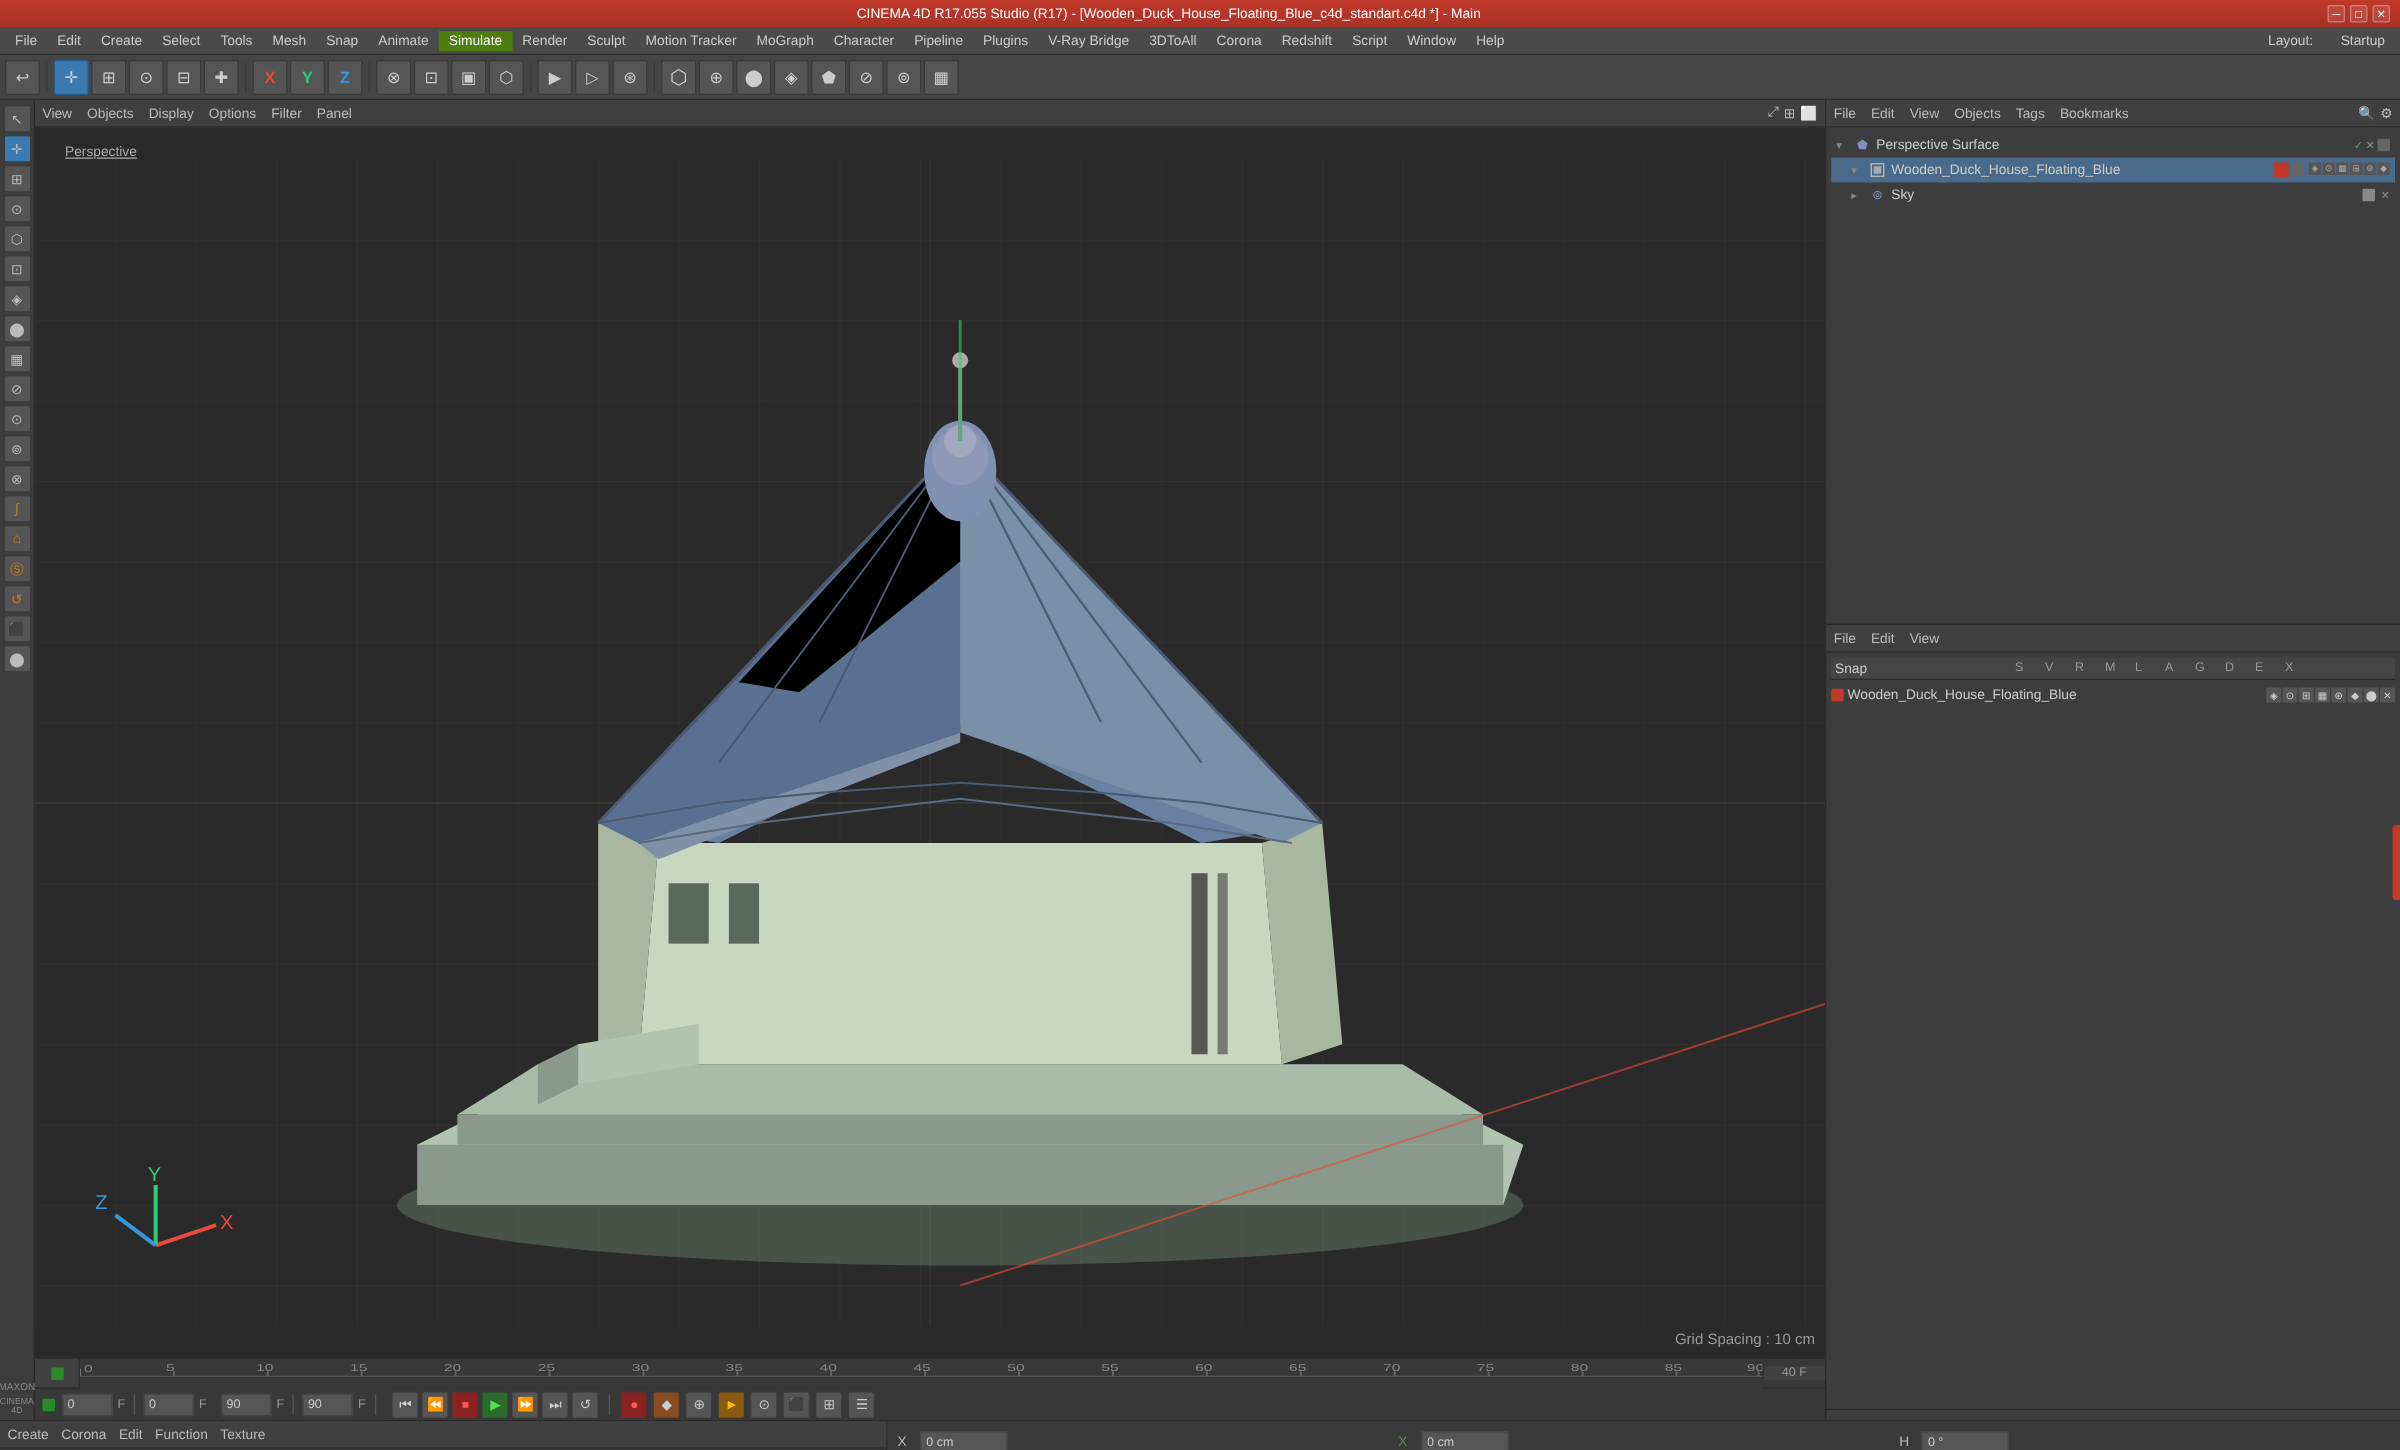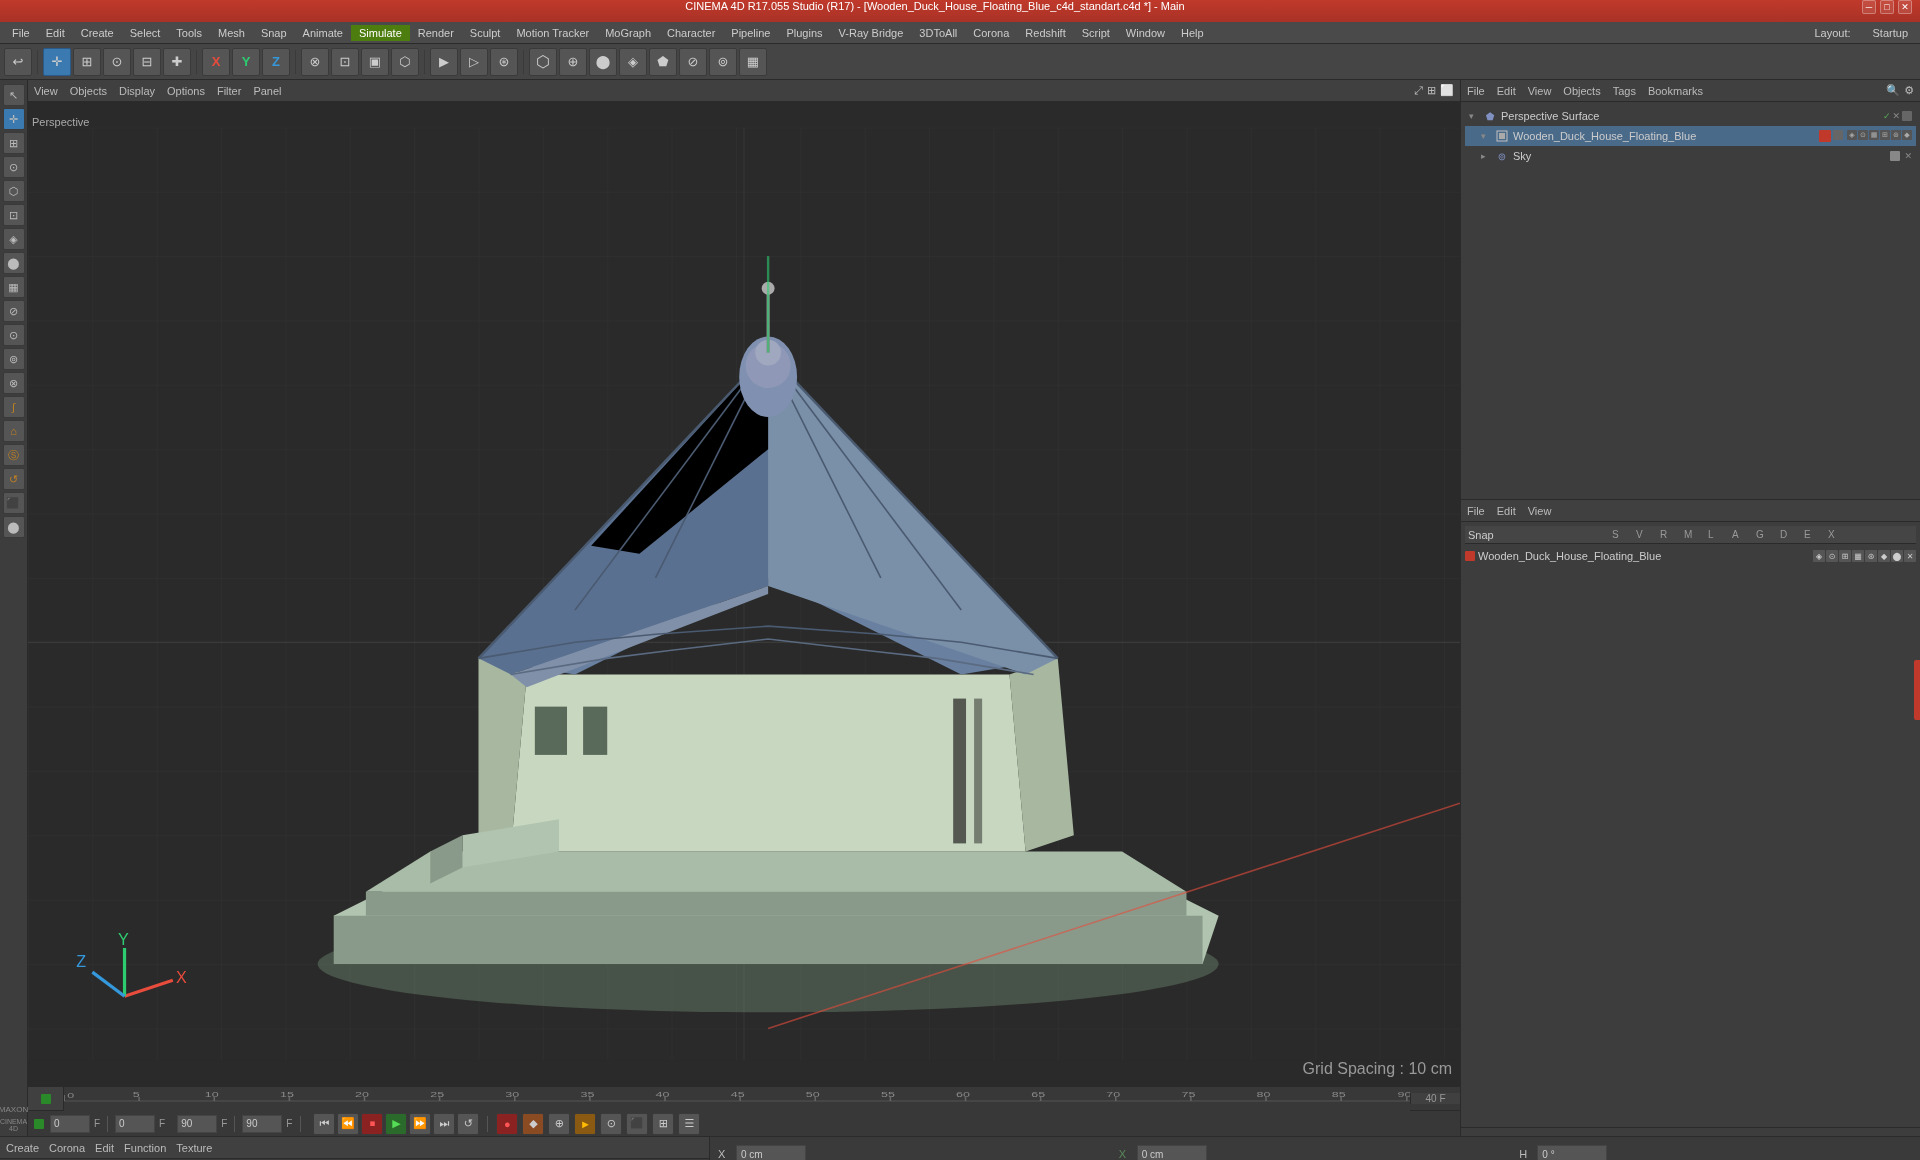--- a/index.html
+++ b/index.html
@@ -12,21 +12,21 @@
       color: #ccc;
       overflow: hidden;
       user-select: none;
     }
 
     
     #title-bar {
       height: 22px;
       background: linear-gradient(to bottom, #c0392b, #a93226);
       display: flex;
-      align-items: flex-start;
+      align-items: center;
       padding: 0 8px;
       color: white;
       font-size: 11px;
     }
     #title-bar .title-text { flex: 1; text-align: center; }
     #title-bar .win-controls { display: flex; gap: 4px; }
     #title-bar .win-btn {
       width: 14px; height: 14px;
       border-radius: 2px;
       border: 1px solid rgba(255,255,255,0.3);
@@ -129,29 +129,30 @@
       cursor: pointer;
     }
     #viewport-canvas {
       flex: 1;
       position: relative;
       background: #2a2a2a;
       overflow: hidden;
     }
     #perspective-label {
       position: absolute;
-      top: 14px; left: 4px;
+      top: 14px; left: 24px;
       color: #aaa;
       font-size: 11px;
+      text-decoration: underline;
     }
     #grid-spacing-label {
       position: absolute;
       bottom: 8px; right: 8px;
       color: #999;
-      font-size: 16px;
+      font-size: 12px;
     }
 
     
     #scene-svg {
       width: 100%;
       height: 100%;
     }
 
     
     #right-panel {

